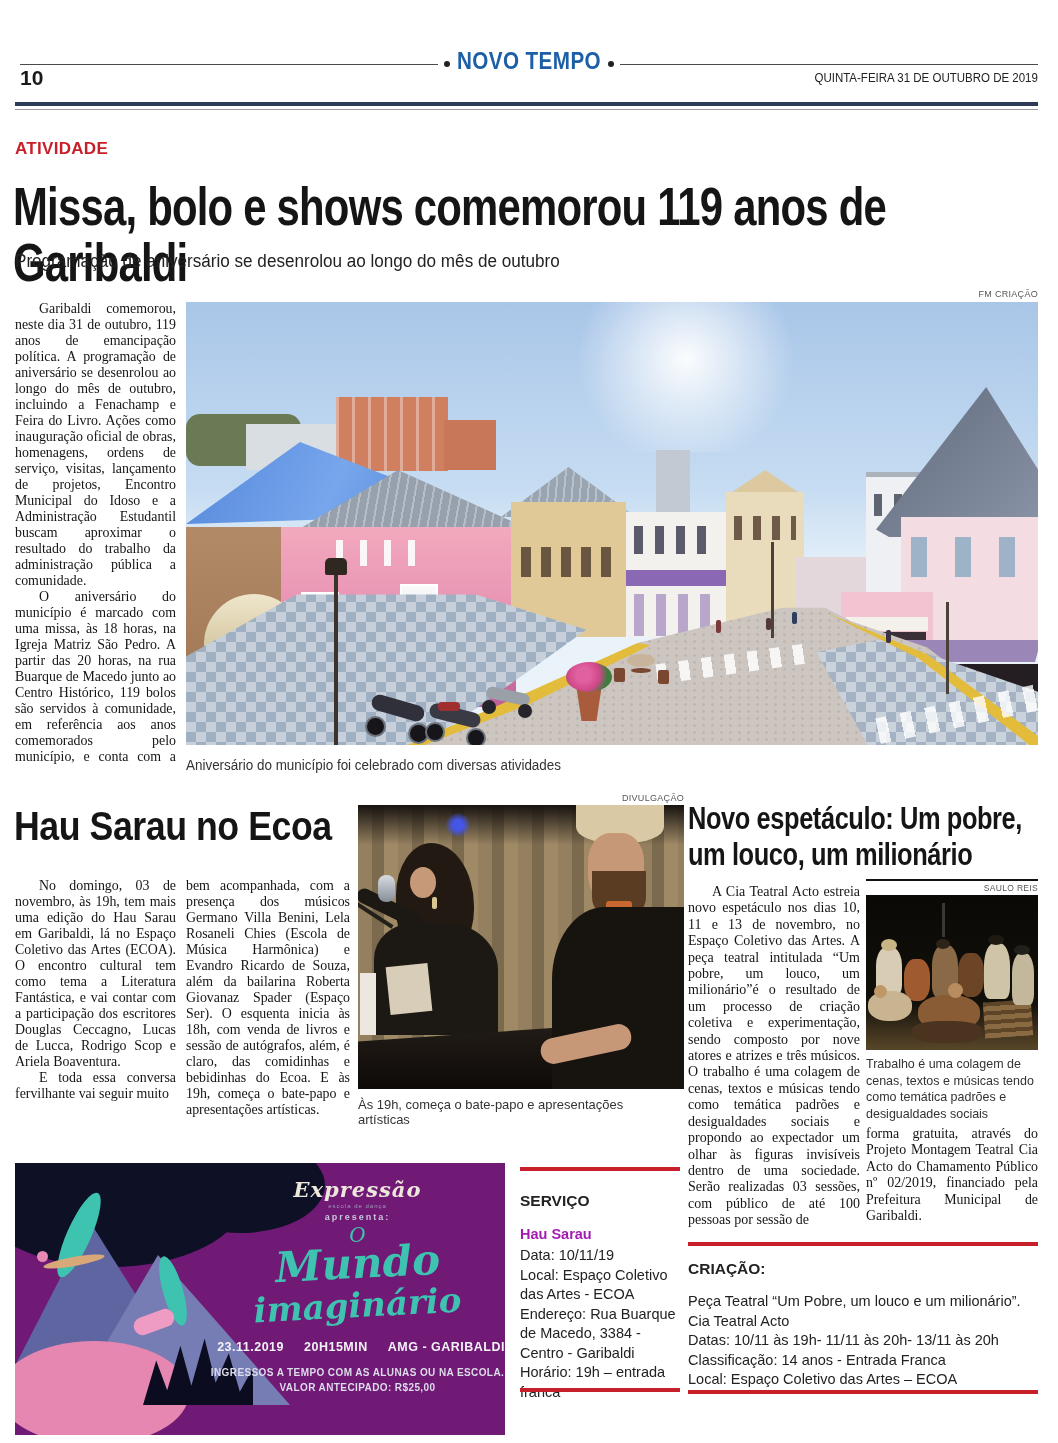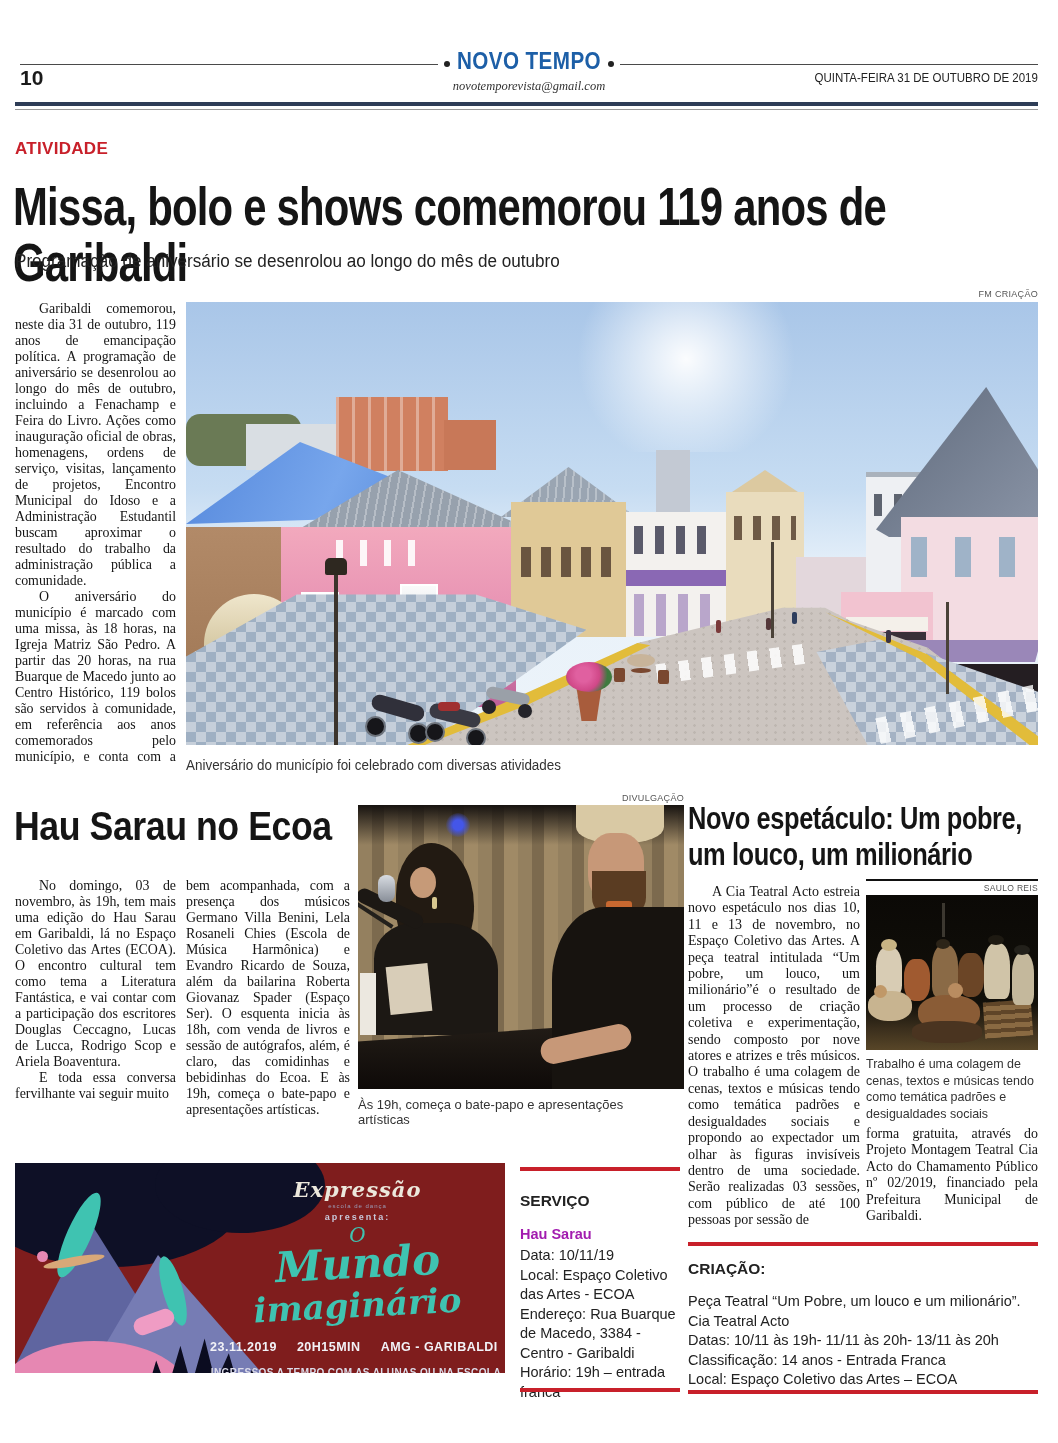--- a/index.html
+++ b/index.html
@@ -43,49 +43,48 @@
   .p1{left:186px;top:302px;width:852px;height:443px;}
   .p2{left:358px;top:805px;width:326px;height:284px;}
   .p3{left:866px;top:895px;width:172px;height:155px;}
   .p3rule{left:866px;top:879px;width:172px;height:2px;background:#111;}
   
   .redrule{height:4px;background:#c8202a;}
   .sv-title{font-weight:bold;font-size:15.5px;color:#222;}
   .sv-event{font-weight:bold;font-size:14.5px;color:#a21caf;}
   .sv-body{font-size:14.5px;line-height:19.5px;color:#222;white-space:pre-line;}
   
-  .ad{left:15px;top:1163px;width:490px;height:210px;background:#7f1d1d;overflow:hidden;}
+  .ad{left:15px;top:1163px;width:490px;height:272px;background:#701a75;overflow:hidden;}
   .ad .ab{position:absolute;}
   .ad-brand{left:195px;width:295px;top:14px;text-align:center;font-family:"DejaVu Serif",serif;
             font-weight:bold;font-style:italic;font-size:21px;color:#ece8dc;letter-spacing:1px;}
   .ad-brand-sub{left:195px;width:295px;top:40px;text-align:center;font-size:6px;color:#9b9db8;letter-spacing:1px;}
   .ad-presents{left:195px;width:295px;top:49px;text-align:center;font-size:9px;font-weight:bold;
                color:#c8c8da;letter-spacing:2px;}
   .ad-o{left:195px;width:295px;top:60px;text-align:center;font-family:"DejaVu Serif",serif;
         font-style:italic;font-size:20px;color:#3fc3b1;}
   .ad-t1{left:195px;width:295px;top:76px;text-align:center;font-family:"DejaVu Serif",serif;font-style:italic;
          font-weight:bold;font-size:42px;color:#3fc3b1;transform:rotate(-3deg);}
   .ad-t2{left:195px;width:295px;top:122px;text-align:center;font-family:"DejaVu Serif",serif;font-style:italic;
          font-weight:bold;font-size:34px;color:#3fc3b1;transform:rotate(-3deg);}
-  .ad-row{left:195px;width:295px;top:177px;display:flex;justify-content:flex-start;gap:20px;
+  .ad-row{left:195px;width:295px;top:177px;display:flex;justify-content:flex-end;gap:20px;
           font-weight:bold;font-size:12.5px;color:#f2f2f7;letter-spacing:.5px;}
   .ad-info{left:185px;width:315px;text-align:center;font-weight:bold;font-size:10px;color:#dcdcea;letter-spacing:.4px;}
 </style>
 </head>
 <body>
 
 <div class="page">
 
   <div class="ab pagenum">10</div>
   <div class="ab mast-line" style="left:20px;width:418px;"></div>
   <div class="ab mast-dot" style="left:444px;"></div>
   <div class="ab mast">NOVO TEMPO</div>
   <div class="ab mast-dot" style="left:608px;"></div>
   <div class="ab mast-line" style="left:620px;width:418px;"></div>
-  <div class="ab mast-email">novotemporevista@gmail.com</div>
   <div class="ab mast-date">QUINTA-FEIRA 31 DE OUTUBRO DE 2019</div>
   <div class="ab rule-navy"></div>
   <div class="ab rule-gray"></div>
 
   <div class="ab kicker">ATIVIDADE</div>
   <div class="ab h1">Missa, bolo e shows comemorou 119 anos de Garibaldi</div>
   <div class="ab deck">Programação de aniversário se desenrolou ao longo do mês de outubro</div>
 
   <div class="ab serif a1col">
     <p>Garibaldi comemorou, neste dia 31 de outubro, 119 anos de emancipação política. A programação de aniversário se desenrolou ao longo do mês de outubro, incluindo a Fenachamp e Feira do Livro. Ações como inauguração oficial de obras, homenagens, ordens de serviço, visitas, lançamento de projetos, Encontro Municipal do Idoso e a Administração Estudantil buscam aproximar o resultado do trabalho da administração pública a comunidade.</p>

